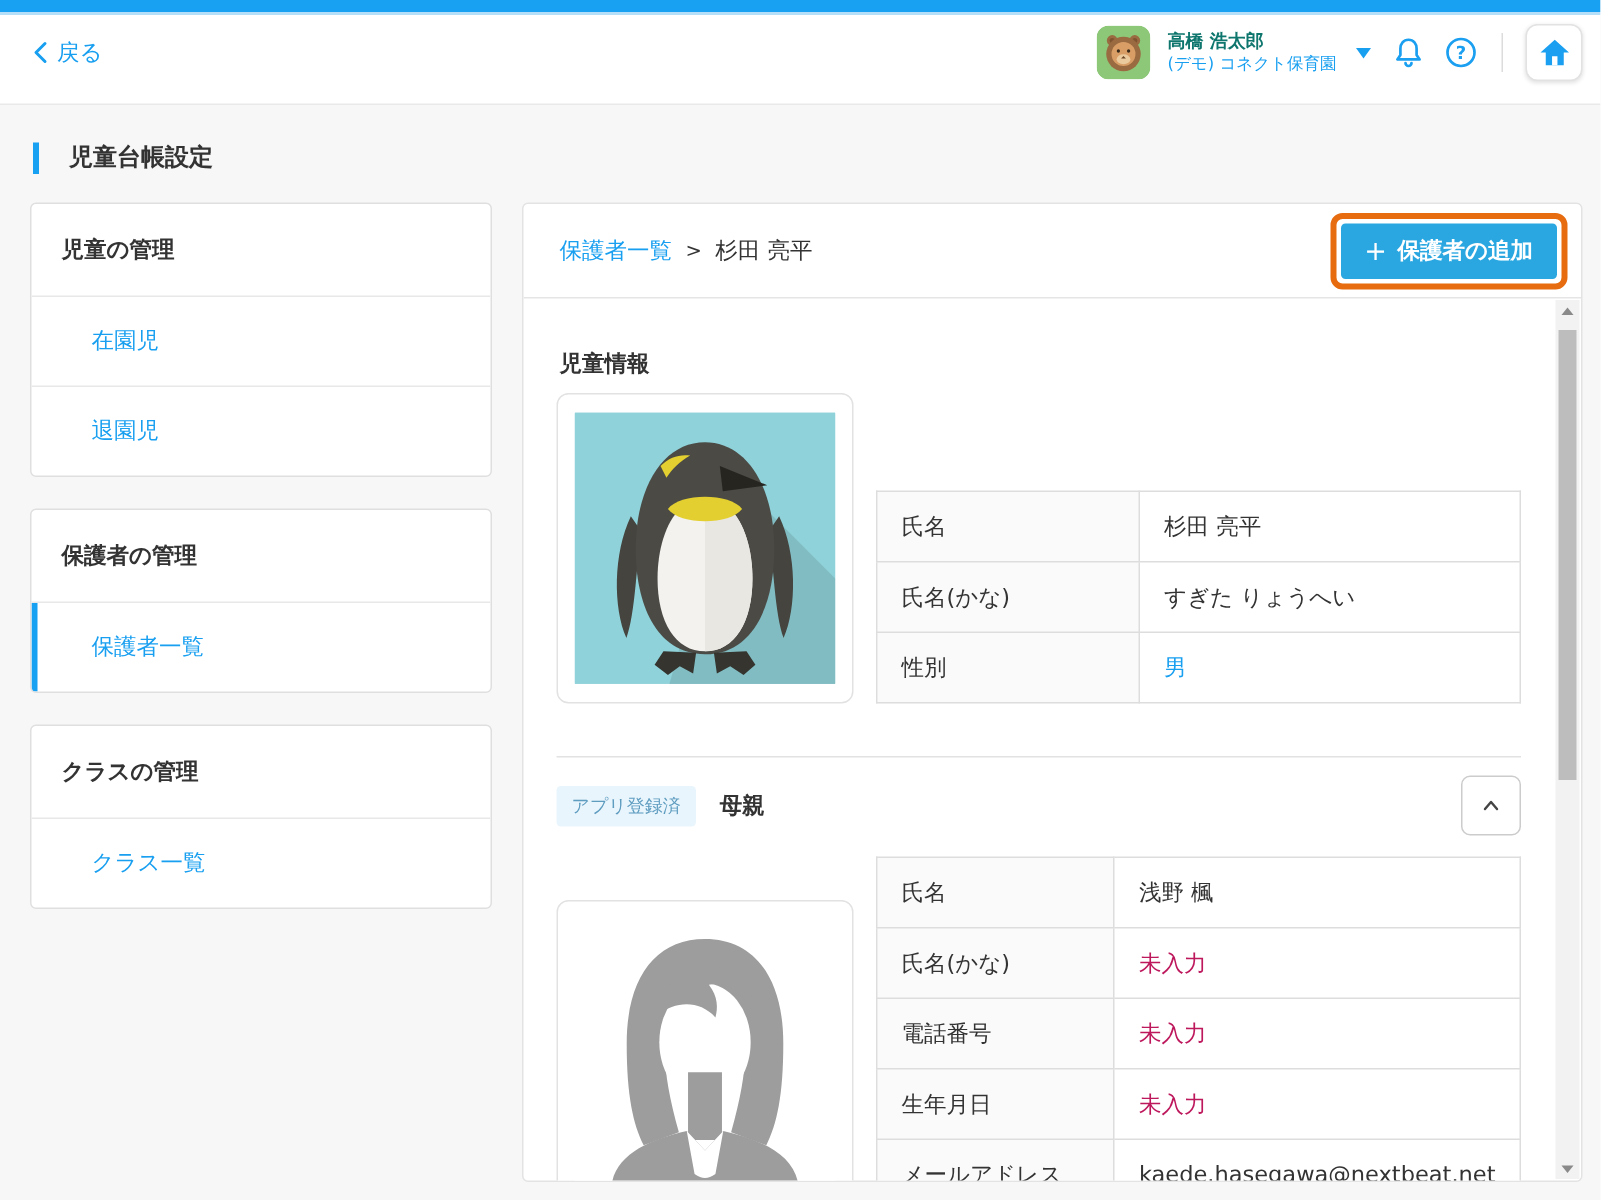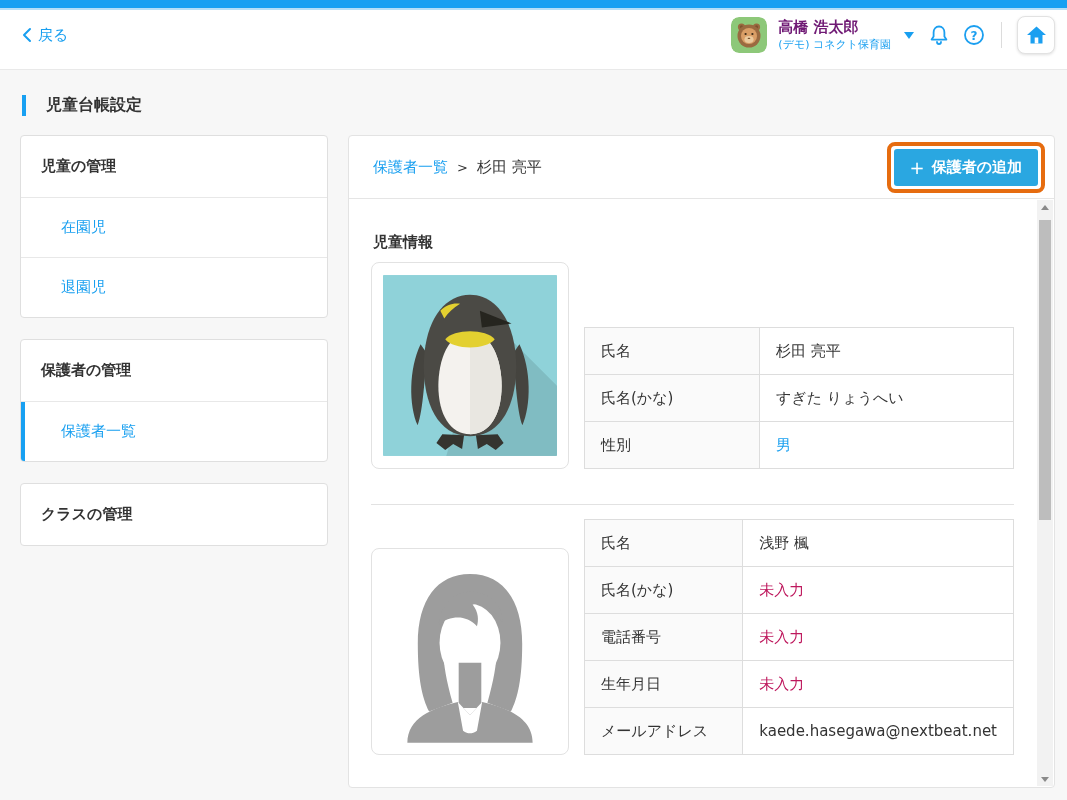--- a/index.html
+++ b/index.html
@@ -18,21 +18,21 @@
   .back-link {
     position:absolute; left:22px; top:0; height:50px; display:flex; align-items:center; gap:6px;
     color:#189FF0; font-size:15px; cursor:pointer;
   }
   .logo { display:flex; align-items:center; gap:8px; }
   .logo-brand { font-size:18px; font-weight:bold; color:#3a3a3a; letter-spacing:3px; }
   .logo-sub { font-size:11px; font-weight:bold; color:#189FF0; margin-left:2px; letter-spacing:1px; }
   .header-right { position:absolute; right:12px; top:0; height:50px; display:flex; align-items:center; gap:11px; }
   .user-avatar { width:36px; height:36px; border-radius:8px; overflow:hidden; flex-shrink:0; }
   .user-texts { display:flex; flex-direction:column; line-height:1.3; }
-  .user-name { color:#701a75; font-size:15px; font-weight:bold; }
+  .user-name { color:#0f766e; font-size:12px; font-weight:bold; }
   .user-org  { color:#189FF0; font-size:11px; }
   .caret-down { width:0; height:0; border-left:5px solid transparent; border-right:5px solid transparent;
     border-top:7px solid #189FF0; margin:0 2px; cursor:pointer; }
   .icon-btn { display:flex; align-items:center; justify-content:center; cursor:pointer; }
   .hsep { width:1px; height:26px; background:#dcdcdc; margin:0 4px; }
   .home-btn {
     width:38px; height:38px; background:#fff; border:1px solid #e2e2e2; border-radius:8px;
     box-shadow:0 1px 3px rgba(0,0,0,.12); display:flex; align-items:center; justify-content:center; cursor:pointer;
   }
   
@@ -178,20 +178,23 @@
         </div>
     </div>
     <div class="side-card">
       <div class="side-head">保護者の管理</div>
       <div class="side-item active">
           <span>保護者一覧</span>
         </div>
     </div>
     <div class="side-card">
       <div class="side-head">クラスの管理</div>
+      <div class="side-item">
+          <span>クラス一覧</span>
+        </div>
     </div>
   </nav>
 
   <section class="main-panel">
 
     <div class="panel-header">
       <div class="breadcrumb">
         <span class="bc-parent">保護者一覧</span>
         <span class="bc-sep">&gt;</span>
         <span class="bc-current">杉田 亮平</span>
@@ -237,20 +240,29 @@
             <tr>
               <td class="tl">性別</td>
               <td class="tv link">男</td>
             </tr>
           </tbody>
         </table>
       </div>
 
       <div class="section-divider"></div>
 
+      <div class="guardian-header">
+        <span class="badge">アプリ登録済</span>
+        <span class="guardian-title">母親</span>
+        <div class="collapse-btn">
+          <svg width="16" height="16" viewBox="0 0 20 20">
+            <polyline points="5,13 10,7 15,13" fill="none" stroke="#444" stroke-width="2" stroke-linecap="round" stroke-linejoin="round"></polyline>
+          </svg>
+        </div>
+      </div>
 
       <div class="info-row guardian-row">
         <div class="avatar-card">
           <svg viewBox="0 0 200 210">
             <rect width="200" height="210" fill="#ffffff"></rect>
             <path d="M100,16 C62,16 40,46 40,96 C40,136 45,158 53,174 L80,164 C71,132 68,110 70,94 L130,94 C132,110 129,132 120,164 L147,174 C155,158 160,136 160,96 C160,46 138,16 100,16 Z" fill="#9D9D9D"></path>
             <ellipse cx="100" cy="95" rx="35" ry="45" fill="#ffffff"></ellipse>
             <path d="M64,74 C68,40 96,30 118,40 C134,48 138,60 137,72 C126,52 112,49 103,51 C110,60 110,69 108,76 C95,62 77,64 64,74 Z" fill="#9D9D9D"></path>
             <path d="M87,118 L113,118 L113,170 L87,170 Z" fill="#9D9D9D"></path>
             <path d="M28,210 C28,182 56,170 86,163 L100,178 L114,163 C144,170 172,182 172,210 Z" fill="#9D9D9D"></path>

